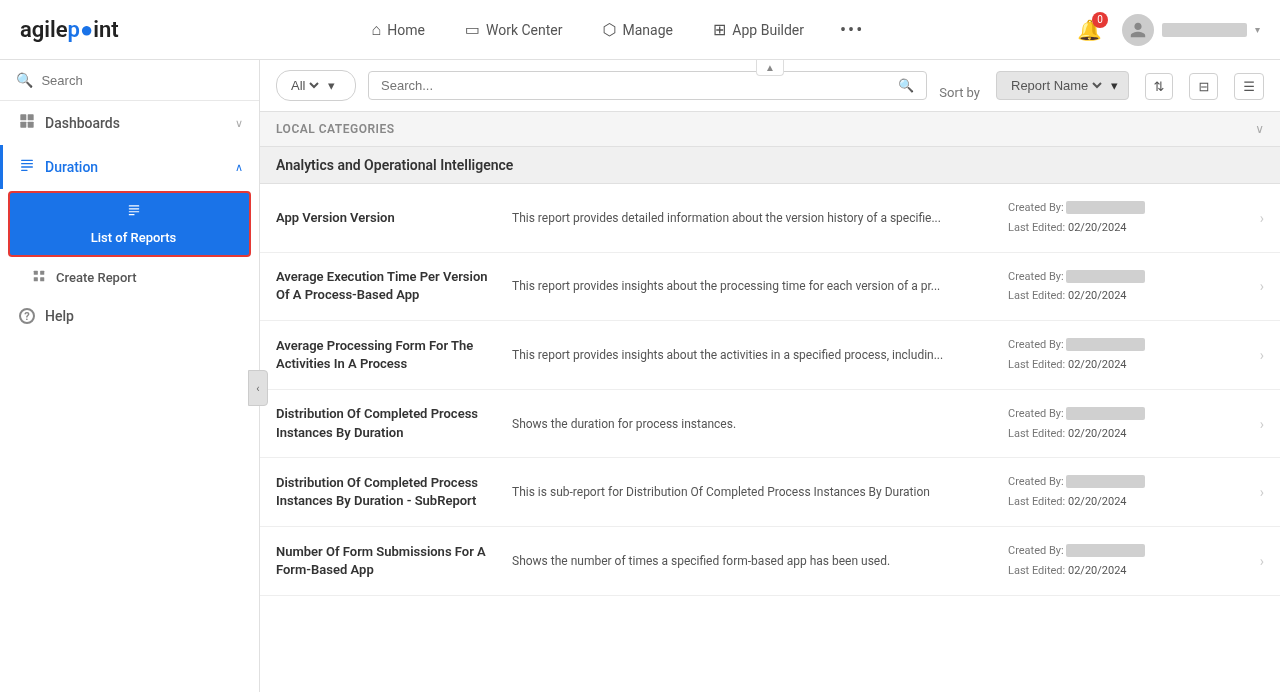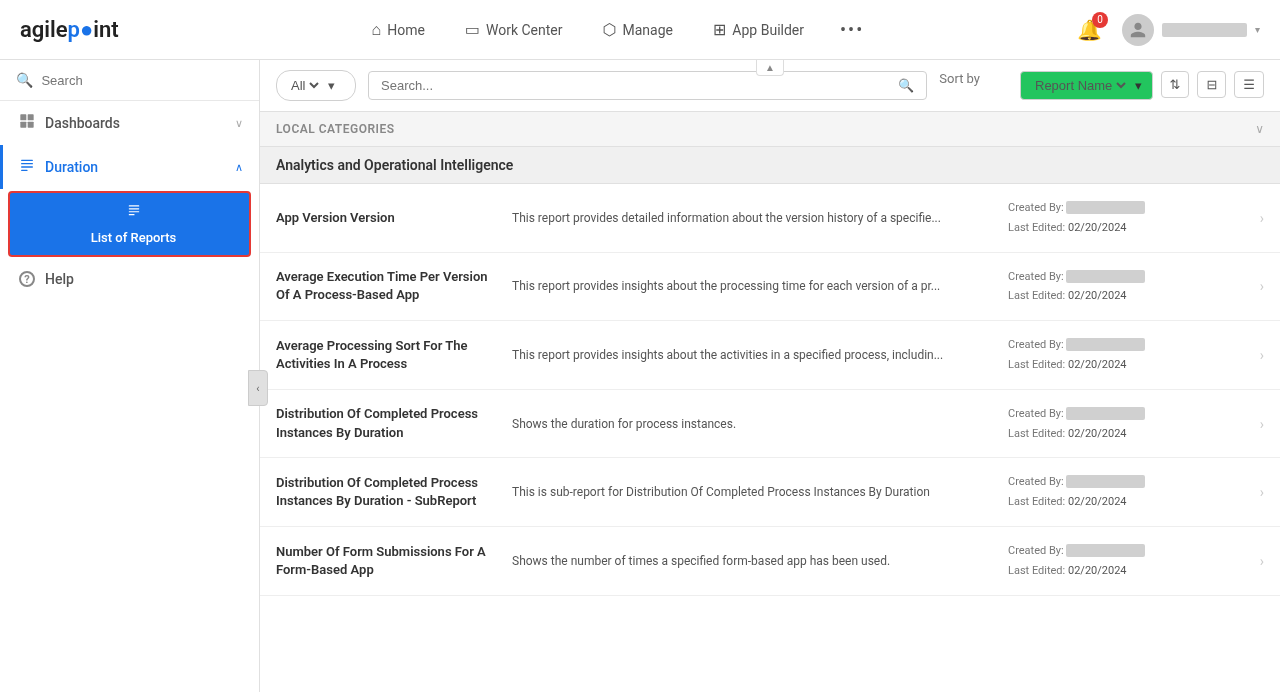--- a/index.html
+++ b/index.html
@@ -243,35 +243,34 @@
       border: none;
       outline: none;
       font-size: 13px;
       color: #999;
       background: transparent;
       flex: 1;
     }
     .search-icon-btn { color: #aaa; cursor: pointer; }
     .sort-area {
       display: flex;
-      align-items: flex-start;
-      gap: 8px;
+      align-items: flex-end;
+      gap: 16px;
       margin-left: auto;
     }
     .sort-label { color: #777; font-size: 13px; }
     .sort-select-wrap {
       border: 1px solid #d0d0d0;
       border-radius: 4px;
       padding: 5px 10px;
       display: flex;
       align-items: center;
       gap: 6px;
-      background: #22c55e;
-      cursor: pointer;
-      margin-left: 32px;
+      background: #e5e5e5;
+      cursor: pointer;
     }
     .sort-select-wrap select {
       border: none;
       outline: none;
       font-size: 13px;
       color: #555;
       background: transparent;
       cursor: pointer;
     }
     .sort-icon-btn {
@@ -418,20 +417,31 @@
         <svg width="14" height="14" viewBox="0 0 24 24" fill="#fff">
             <rect x="3" y="4" width="18" height="2" rx="1"></rect>
             <rect x="3" y="9" width="18" height="2" rx="1"></rect>
             <rect x="3" y="14" width="18" height="2" rx="1"></rect>
             <rect x="3" y="19" width="10" height="2" rx="1"></rect>
           </svg>
       </span>
       <span class="subitem-label">List of Reports</span>
     </div>
 
+    <div class="sidebar-subitem">
+      <span class="subitem-icon">
+        <svg width="14" height="14" viewBox="0 0 24 24" fill="#888">
+            <rect x="3" y="3" width="7" height="7" rx="1"></rect>
+            <rect x="14" y="3" width="7" height="7" rx="1"></rect>
+            <rect x="3" y="14" width="7" height="7" rx="1"></rect>
+            <rect x="14" y="14" width="7" height="7" rx="1"></rect>
+          </svg>
+      </span>
+      <span class="subitem-label">Create Report</span>
+    </div>
 
 
     <div class="sidebar-item">
       <span class="sidebar-item-icon" style="width:16px;height:16px;border:2px solid #888;border-radius:50%;display:inline-flex;align-items:center;justify-content:center;font-size:11px;color:#888;font-weight:bold;">?</span>
       <span class="sidebar-item-label">Help</span>
     </div>
   </div>
 
   <div class="collapse-side-btn" style="position:absolute; left:248px; top:370px; z-index:20;">
     <span style="font-size:11px; color:#666;">‹</span>
@@ -507,21 +517,21 @@
     </div>
     <div class="report-desc-col">This report provides insights about the processing time for each version of a pr...</div>
     <div class="report-meta-col">
       <div><span style="color:#777;">Created By:</span> <span style="background:#d0d0d0; color:transparent; border-radius:2px; padding:1px 4px; font-size:10px;">██████████</span></div>
       <div><span style="color:#777;">Last Edited:</span> <span style="color:#555;"> 02/20/2024</span></div>
     </div>
     <span class="report-arrow">›</span>
   </div>
         <div class="report-row">
     <div class="report-name-col">
-      <div class="report-name">Average Processing Sort For The Activities In A Process</div>
+      <div class="report-name">Average Processing Form For The Activities In A Process</div>
     </div>
     <div class="report-desc-col">This report provides insights about the activities in a specified process, includin...</div>
     <div class="report-meta-col">
       <div><span style="color:#777;">Created By:</span> <span style="background:#d0d0d0; color:transparent; border-radius:2px; padding:1px 4px; font-size:10px;">██████████</span></div>
       <div><span style="color:#777;">Last Edited:</span> <span style="color:#555;"> 02/20/2024</span></div>
     </div>
     <span class="report-arrow">›</span>
   </div>
         <div class="report-row">
     <div class="report-name-col">

